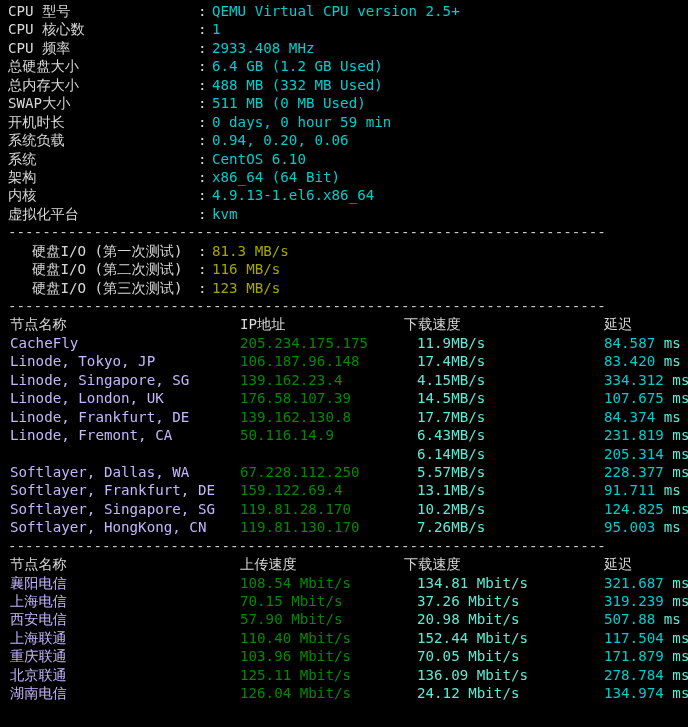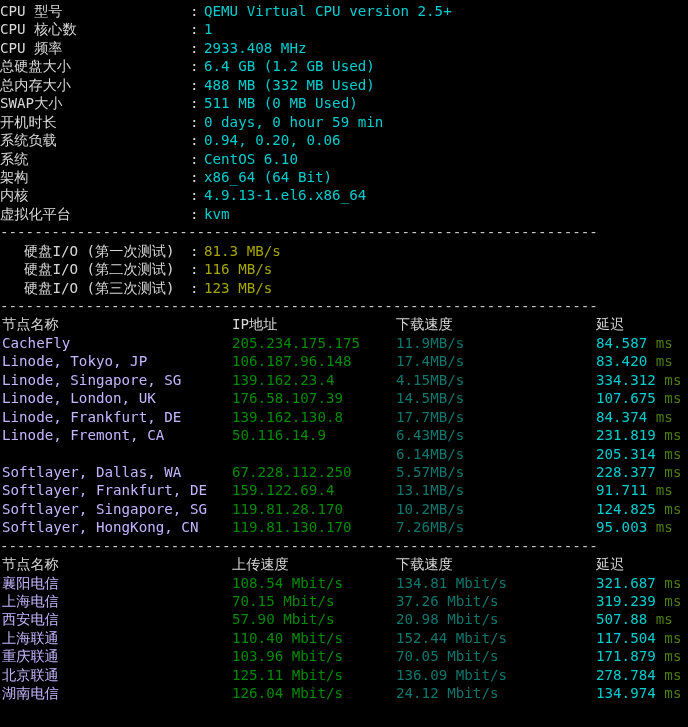--- a/index.html
+++ b/index.html
@@ -11,21 +11,21 @@
     width: 688px;
     height: 727px;
     overflow: hidden;
     font-family: "DejaVu Sans Mono", "Liberation Mono", monospace;
     font-size: 14.2px;
     line-height: 18.45px;
     color: #cfcfcf;
     -webkit-font-smoothing: none;
   }
   .term {
-    padding: 2px 0 0 0;
+    padding: 2px 0 0 8px;
     box-sizing: border-box;
     width: 688px;
   }
 
   
   .info-row {
     height: 18.45px;
     white-space: pre;
     display: block;
     position: relative;
@@ -96,23 +96,23 @@
   .c-four   { position: absolute; left: 576px; top: 0; margin-left: 20px; }
 
   .hdr .c-name,
   .hdr .c-two,
   .hdr .c-three,
   .hdr .c-four { color: #d8d8d8; }
 
   .v-node  { color: #c4b5fd; }
   .v-ip    { color: #008a00; }
   .v-up    { color: #008a00; }
-  .v-down  { color: #0f766e; }
+  .v-down  { color: #5eead4; margin-left: 13px; }
   .v-lat   { color: #00cdcd; }
-  .v-unit  { color: #4d7c0f; }
+  .v-unit  { color: #5eead4; }
 </style>
 </head>
 <body>
 
 <div class="term">
 
   <div id="sys-block">
       <div class="info-row"><span class="info-label">CPU 型号</span><span class="info-colon">:</span><span class="info-value">QEMU Virtual CPU version 2.5+</span></div>
       <div class="info-row"><span class="info-label">CPU 核心数</span><span class="info-colon">:</span><span class="info-value">1</span></div>
       <div class="info-row"><span class="info-label">CPU 频率</span><span class="info-colon">:</span><span class="info-value">2933.408 MHz</span></div>

